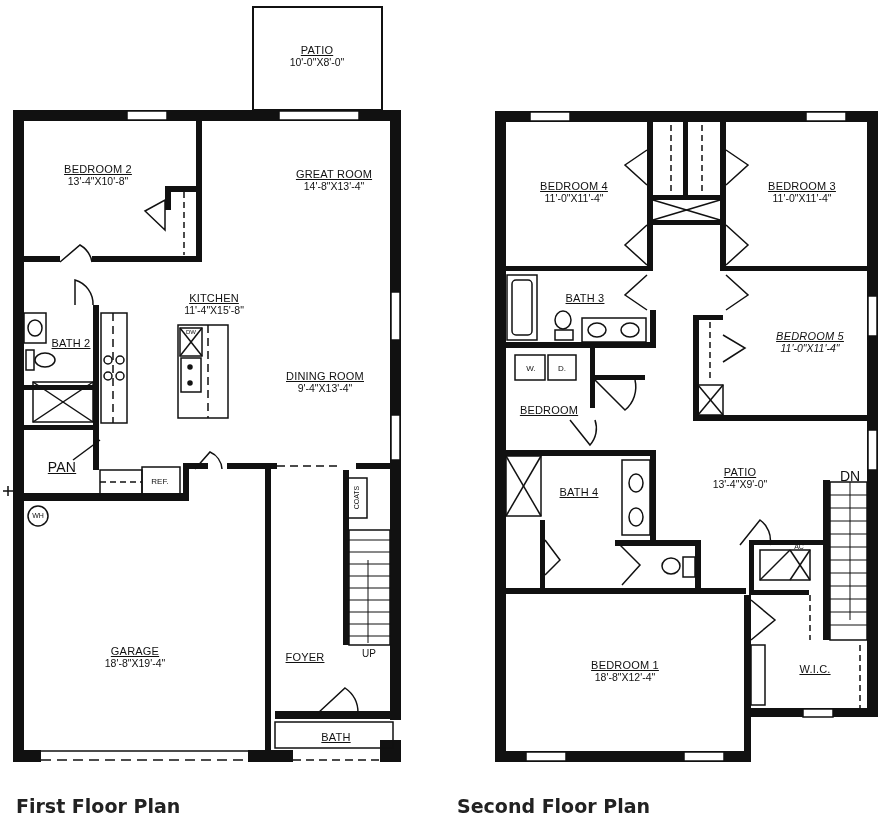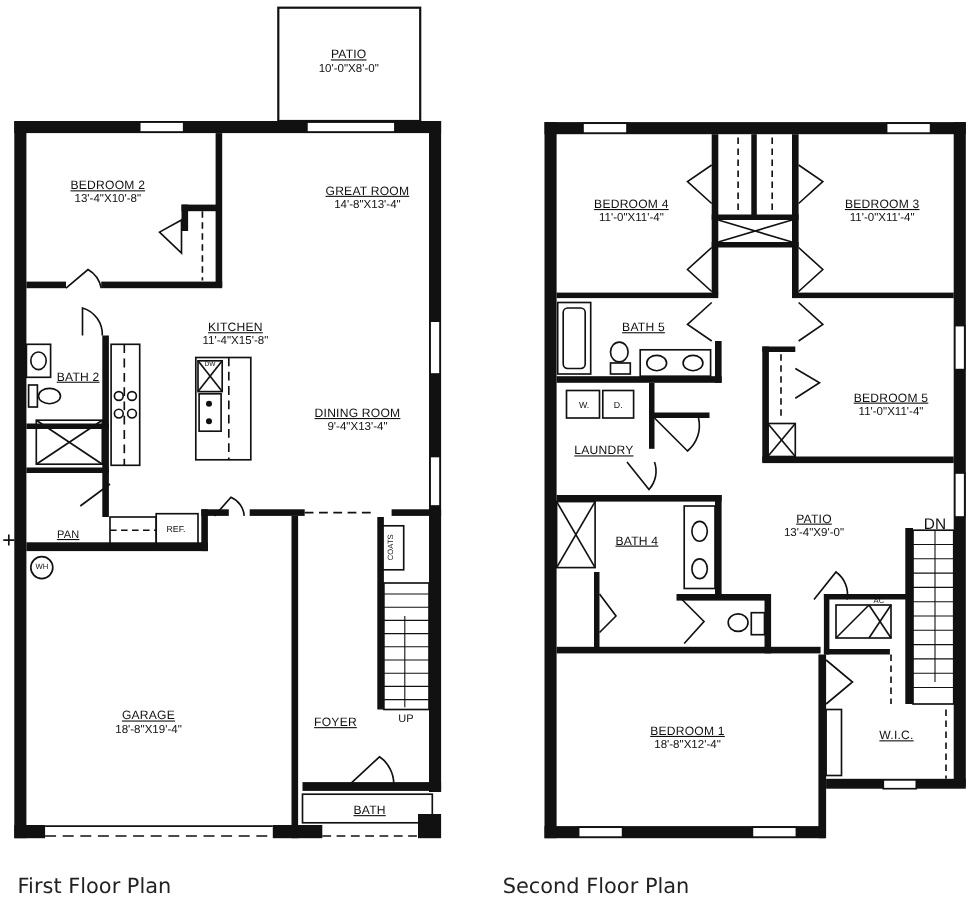--- a/index.html
+++ b/index.html
@@ -2,21 +2,21 @@
 <html><head>
 <meta charset="utf-8">
 <style>
   html,body{margin:0;padding:0;background:#fff;}
   body{width:885px;height:824px;position:relative;overflow:hidden;font-family:"Liberation Sans",sans-serif;color:#111;}
   svg{position:absolute;left:0;top:0;}
   .lbl{position:absolute;text-align:center;font-size:11px;line-height:12px;white-space:nowrap;transform:translateX(-50%);}
   .lbl .nm{text-decoration:underline;display:block;letter-spacing:0.2px;}
   .lbl .dm{display:block;font-size:10.5px;}
   .small{position:absolute;font-size:8px;transform:translateX(-50%);white-space:nowrap;}
-  .title{position:absolute;top:795px;font-family:"DejaVu Sans",sans-serif;font-weight:normal;font-size:19px;color:#222;}
+  .title{position:absolute;top:795px;font-family:"DejaVu Sans",sans-serif;font-weight:bold;font-size:19px;color:#222;}
 </style>
 </head>
 <body>
 
 <svg width="885" height="824" viewBox="0 0 885 824">
   <g fill="#111" stroke="none">
 
     <rect x="253" y="7" width="129" height="103" fill="none" stroke="#111" stroke-width="2"></rect>
 
     <rect x="13" y="110" width="388" height="11"></rect>
@@ -257,21 +257,21 @@
     <span class="nm">KITCHEN</span>
     <span class="dm">11'-4"X15'-8"</span>
   </div>
   <div class="lbl" style="left:71px;top:337px;">
     <span class="nm">BATH 2</span>
   </div>
   <div class="lbl" style="left:325px;top:370px;">
     <span class="nm">DINING ROOM</span>
     <span class="dm">9'-4"X13'-4"</span>
   </div>
-  <div class="lbl" style="left:62px;top:461px;font-size:10px;margin-top:20px;">
+  <div class="lbl" style="left:62px;top:461px;font-size:14px;">
     <span class="nm">PAN</span>
   </div>
   <div class="lbl" style="left:135px;top:613px;margin-top:32px;">
     <span class="nm">GARAGE</span>
     <span class="dm">18'-8"X19'-4"</span>
   </div>
   <div class="lbl" style="left:305px;top:651px;">
     <span class="nm">FOYER</span>
   </div>
   <div class="lbl" style="left:336px;top:731px;">
@@ -288,28 +288,28 @@
 <div>
   <div class="lbl" style="left:574px;top:180px;">
     <span class="nm">BEDROOM 4</span>
     <span class="dm">11'-0"X11'-4"</span>
   </div>
   <div class="lbl" style="left:802px;top:180px;">
     <span class="nm">BEDROOM 3</span>
     <span class="dm">11'-0"X11'-4"</span>
   </div>
   <div class="lbl" style="left:585px;top:292px;">
-    <span class="nm">BATH 5</span>
-  </div>
-  <div class="lbl" style="left:810px;top:356px;">
+    <span class="nm">BATH 3</span>
+  </div>
+  <div class="lbl" style="left:810px;top:330px;font-style:italic;">
     <span class="nm">BEDROOM 5</span>
     <span class="dm">11'-0"X11'-4"</span>
   </div>
   <div class="lbl" style="left:549px;top:404px;">
-    <span class="nm">LAUNDRY</span>
+    <span class="nm">BEDROOM</span>
   </div>
   <div class="lbl" style="left:740px;top:466px;">
     <span class="nm">PATIO</span>
     <span class="dm">13'-4"X9'-0"</span>
   </div>
   <div class="lbl" style="left:579px;top:486px;">
     <span class="nm">BATH 4</span>
   </div>
   <div class="lbl" style="left:625px;top:659px;">
     <span class="nm">BEDROOM 1</span>

